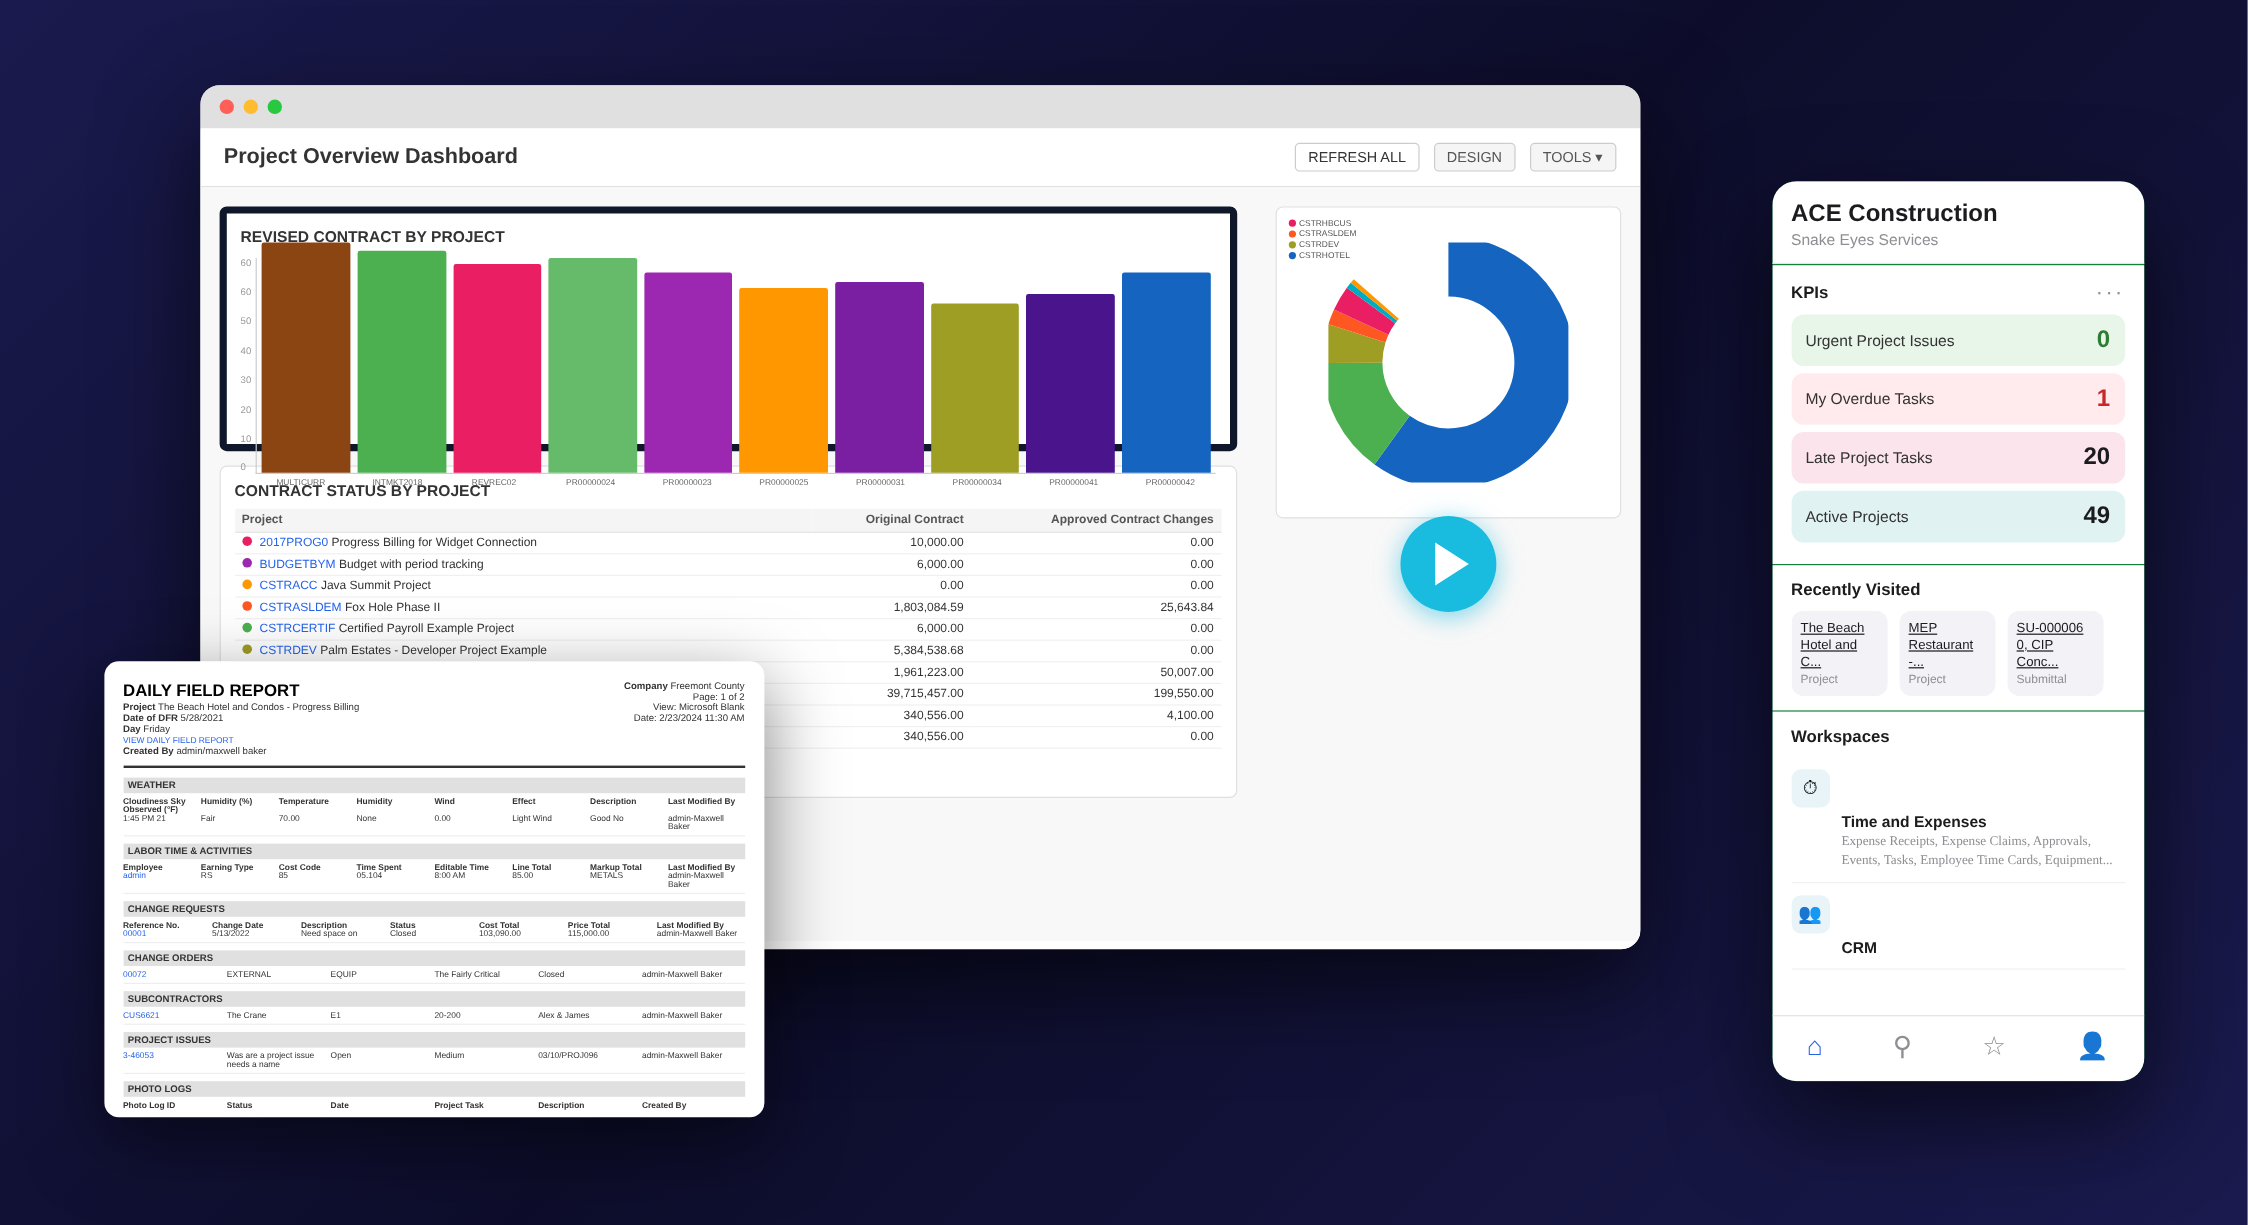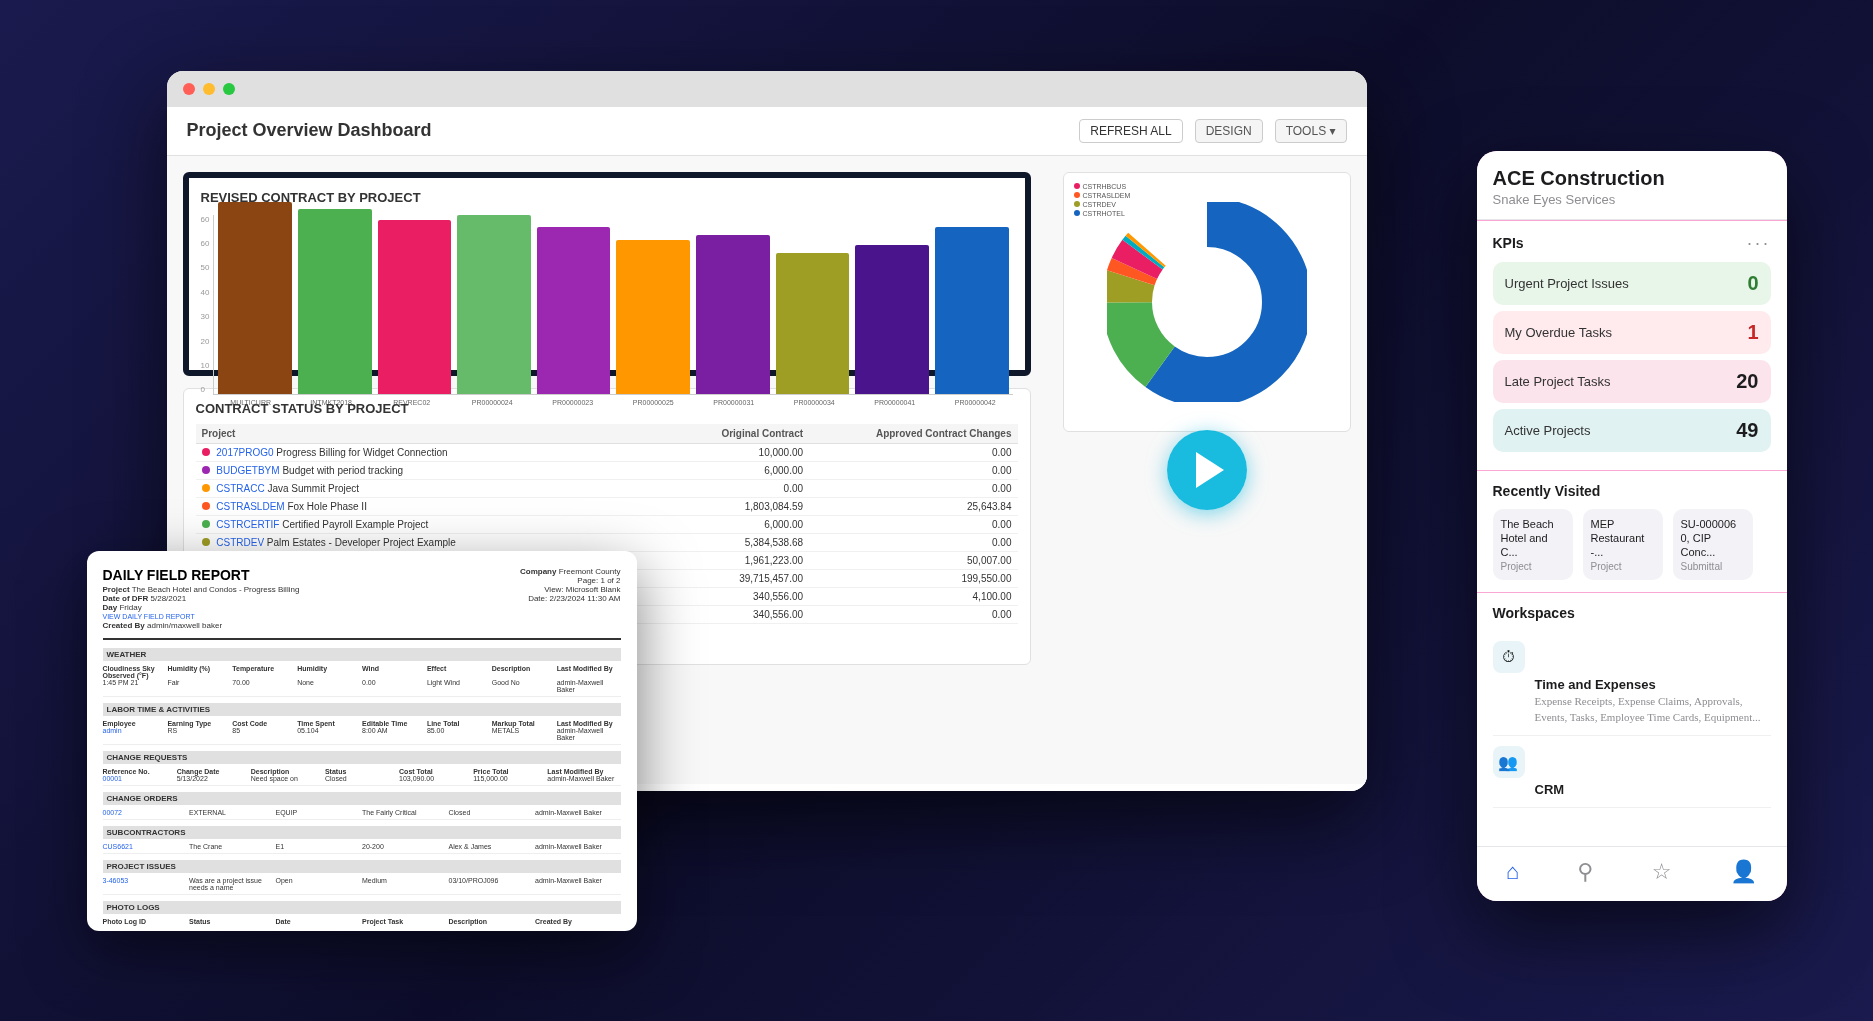--- a/index.html
+++ b/index.html
@@ -289,21 +289,21 @@
       margin-left: 6px;
     }
 
     
     .mobile-panel {
       position: absolute;
       top: 80px;
       right: 0;
       width: 310px;
       height: 750px;
-      background: #f9a8d4;
+      background: #15803d;
       border-radius: 20px;
       box-shadow: 0 30px 80px rgba(0,0,0,0.6);
       overflow: hidden;
       display: flex;
       flex-direction: column;
     }
 
     .mobile-header {
       background: #fff;
       padding: 16px 16px 12px;
@@ -401,20 +401,21 @@
       padding: 8px;
       flex-shrink: 0;
     }
 
     .visited-item-title {
       font-size: 11px;
       font-weight: 500;
       color: #1c1c1e;
       margin-bottom: 2px;
       line-height: 1.3;
+      text-decoration: underline;
     }
 
     .visited-item-sub {
       font-size: 10px;
       color: #8e8e93;
     }
 
     .workspaces-section {
       background: #fff;
       margin-top: 1px;

